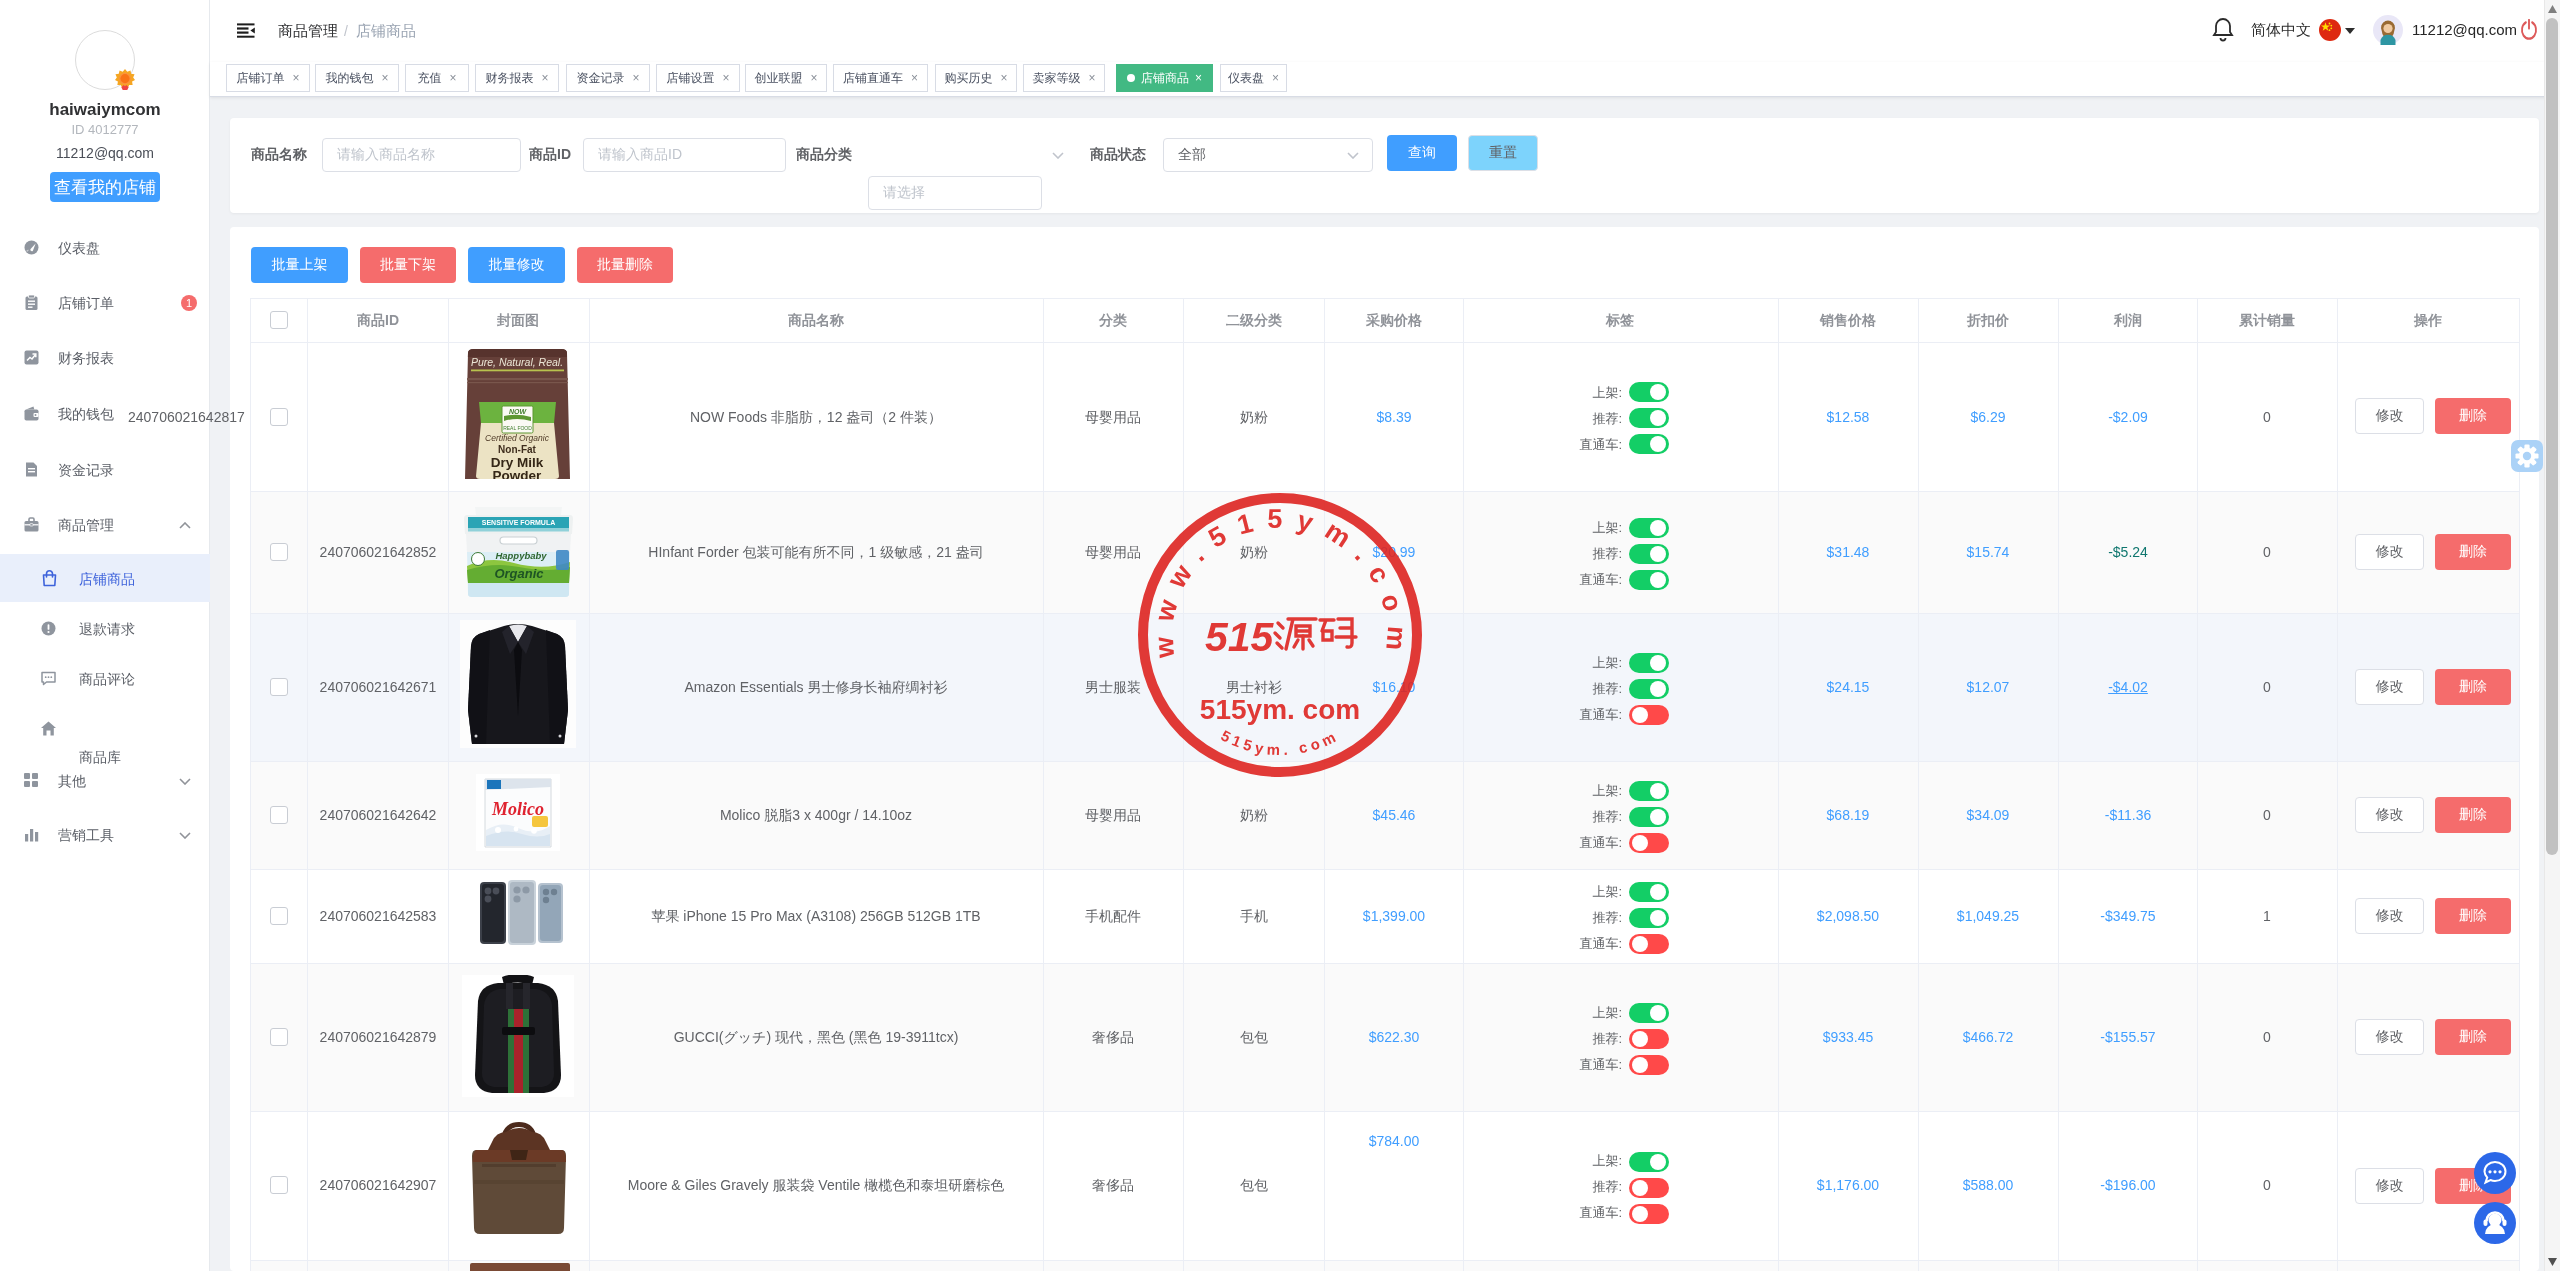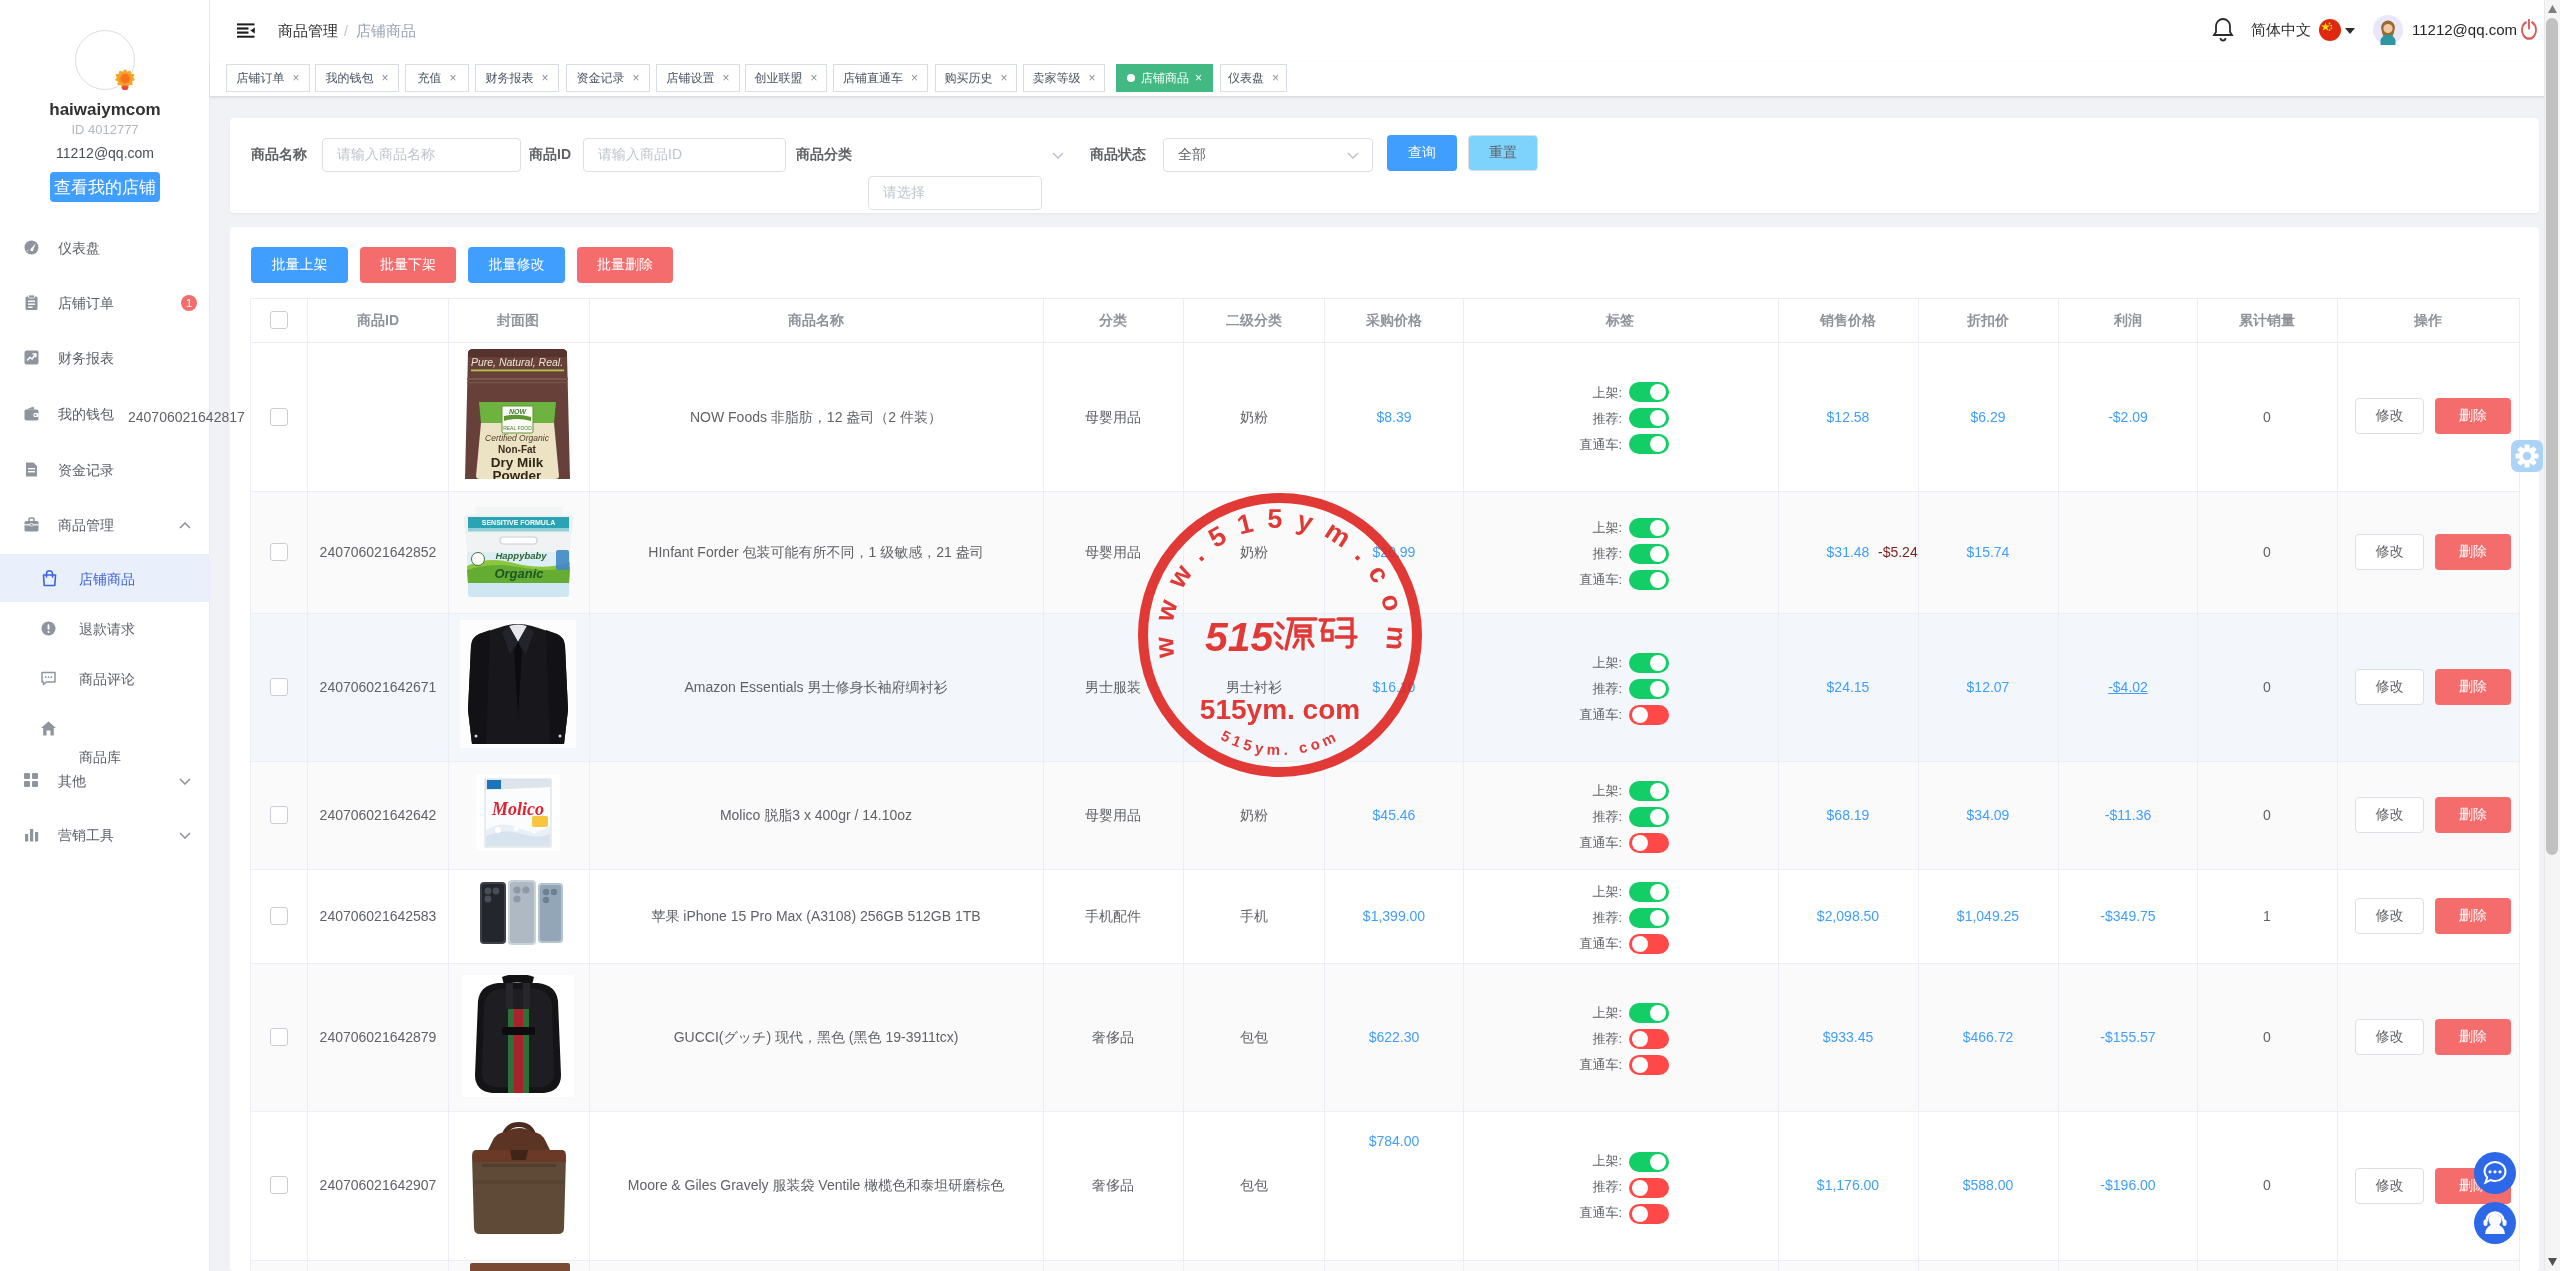--- a/index.html
+++ b/index.html
@@ -292,21 +292,21 @@
 <div class="abs" style="left:1629px;top:518px;width:40px;height:20px;border-radius:10px;background:#13ce66;"></div>
 <div class="abs" style="left:1650px;top:520px;width:16px;height:16px;border-radius:50%;background:#fff;"></div>
 <div class="abs" style="top:543px;line-height:22px;height:22px;font-size:13px;color:#606266;white-space:nowrap;left:1622px;width:300px;margin-left:-300px;text-align:right;">推荐:</div>
 <div class="abs" style="left:1629px;top:544px;width:40px;height:20px;border-radius:10px;background:#13ce66;"></div>
 <div class="abs" style="left:1650px;top:546px;width:16px;height:16px;border-radius:50%;background:#fff;"></div>
 <div class="abs" style="top:569px;line-height:22px;height:22px;font-size:13px;color:#606266;white-space:nowrap;left:1622px;width:300px;margin-left:-300px;text-align:right;">直通车:</div>
 <div class="abs" style="left:1629px;top:570px;width:40px;height:20px;border-radius:10px;background:#13ce66;"></div>
 <div class="abs" style="left:1650px;top:572px;width:16px;height:16px;border-radius:50%;background:#fff;"></div>
 <div class="abs" style="top:541px;line-height:22px;height:22px;font-size:14px;color:#409eff;white-space:nowrap;left:1848px;width:500px;margin-left:-250px;text-align:center;">$31.48</div>
 <div class="abs" style="top:541px;line-height:22px;height:22px;font-size:14px;color:#409eff;white-space:nowrap;left:1988px;width:500px;margin-left:-250px;text-align:center;">$15.74</div>
-<div class="abs" style="top:541px;line-height:22px;height:22px;font-size:14px;color:#7f1d1d;white-space:nowrap;left:2128px;width:500px;margin-left:-250px;text-align:left;">-$5.24</div>
+<div class="abs" style="top:541px;line-height:22px;height:22px;font-size:14px;color:#0f766e;white-space:nowrap;left:2128px;width:500px;margin-left:-250px;text-align:center;">-$5.24</div>
 <div class="abs" style="top:541px;line-height:22px;height:22px;font-size:14px;color:#606266;white-space:nowrap;left:2267px;width:500px;margin-left:-250px;text-align:center;">0</div>
 <div class="abs cc" style="left:2355px;top:534px;width:69px;height:36px;background:#fff;border:1px solid #dcdfe6;border-radius:4px;color:#606266;font-size:14px;">修改</div>
 <div class="abs cc" style="left:2435px;top:534px;width:76px;height:36px;background:#f56c6c;border-radius:4px;color:#fff;font-size:14px;">删除</div>
 <div class="abs" style="left:270px;top:678px;width:18px;height:18px;background:#fff;border:1px solid #c9cdd4;border-radius:3px;"></div>
 <div class="abs" style="top:676px;line-height:22px;height:22px;font-size:14px;color:#606266;white-space:nowrap;left:378px;width:500px;margin-left:-250px;text-align:center;">240706021642671</div>
 <div class="abs" style="top:676px;line-height:22px;height:22px;font-size:14px;color:#606266;white-space:nowrap;left:816px;width:500px;margin-left:-250px;text-align:center;">Amazon Essentials 男士修身长袖府绸衬衫</div>
 <div class="abs" style="top:676px;line-height:22px;height:22px;font-size:14px;color:#606266;white-space:nowrap;left:1113px;width:500px;margin-left:-250px;text-align:center;">男士服装</div>
 <div class="abs" style="top:676px;line-height:22px;height:22px;font-size:14px;color:#606266;white-space:nowrap;left:1254px;width:500px;margin-left:-250px;text-align:center;">男士衬衫</div>
 <div class="abs" style="top:676px;line-height:22px;height:22px;font-size:14px;color:#409eff;white-space:nowrap;left:1394px;width:500px;margin-left:-250px;text-align:center;">$16.10</div>
 <div class="abs" style="top:652px;line-height:22px;height:22px;font-size:13px;color:#606266;white-space:nowrap;left:1622px;width:300px;margin-left:-300px;text-align:right;">上架:</div>

